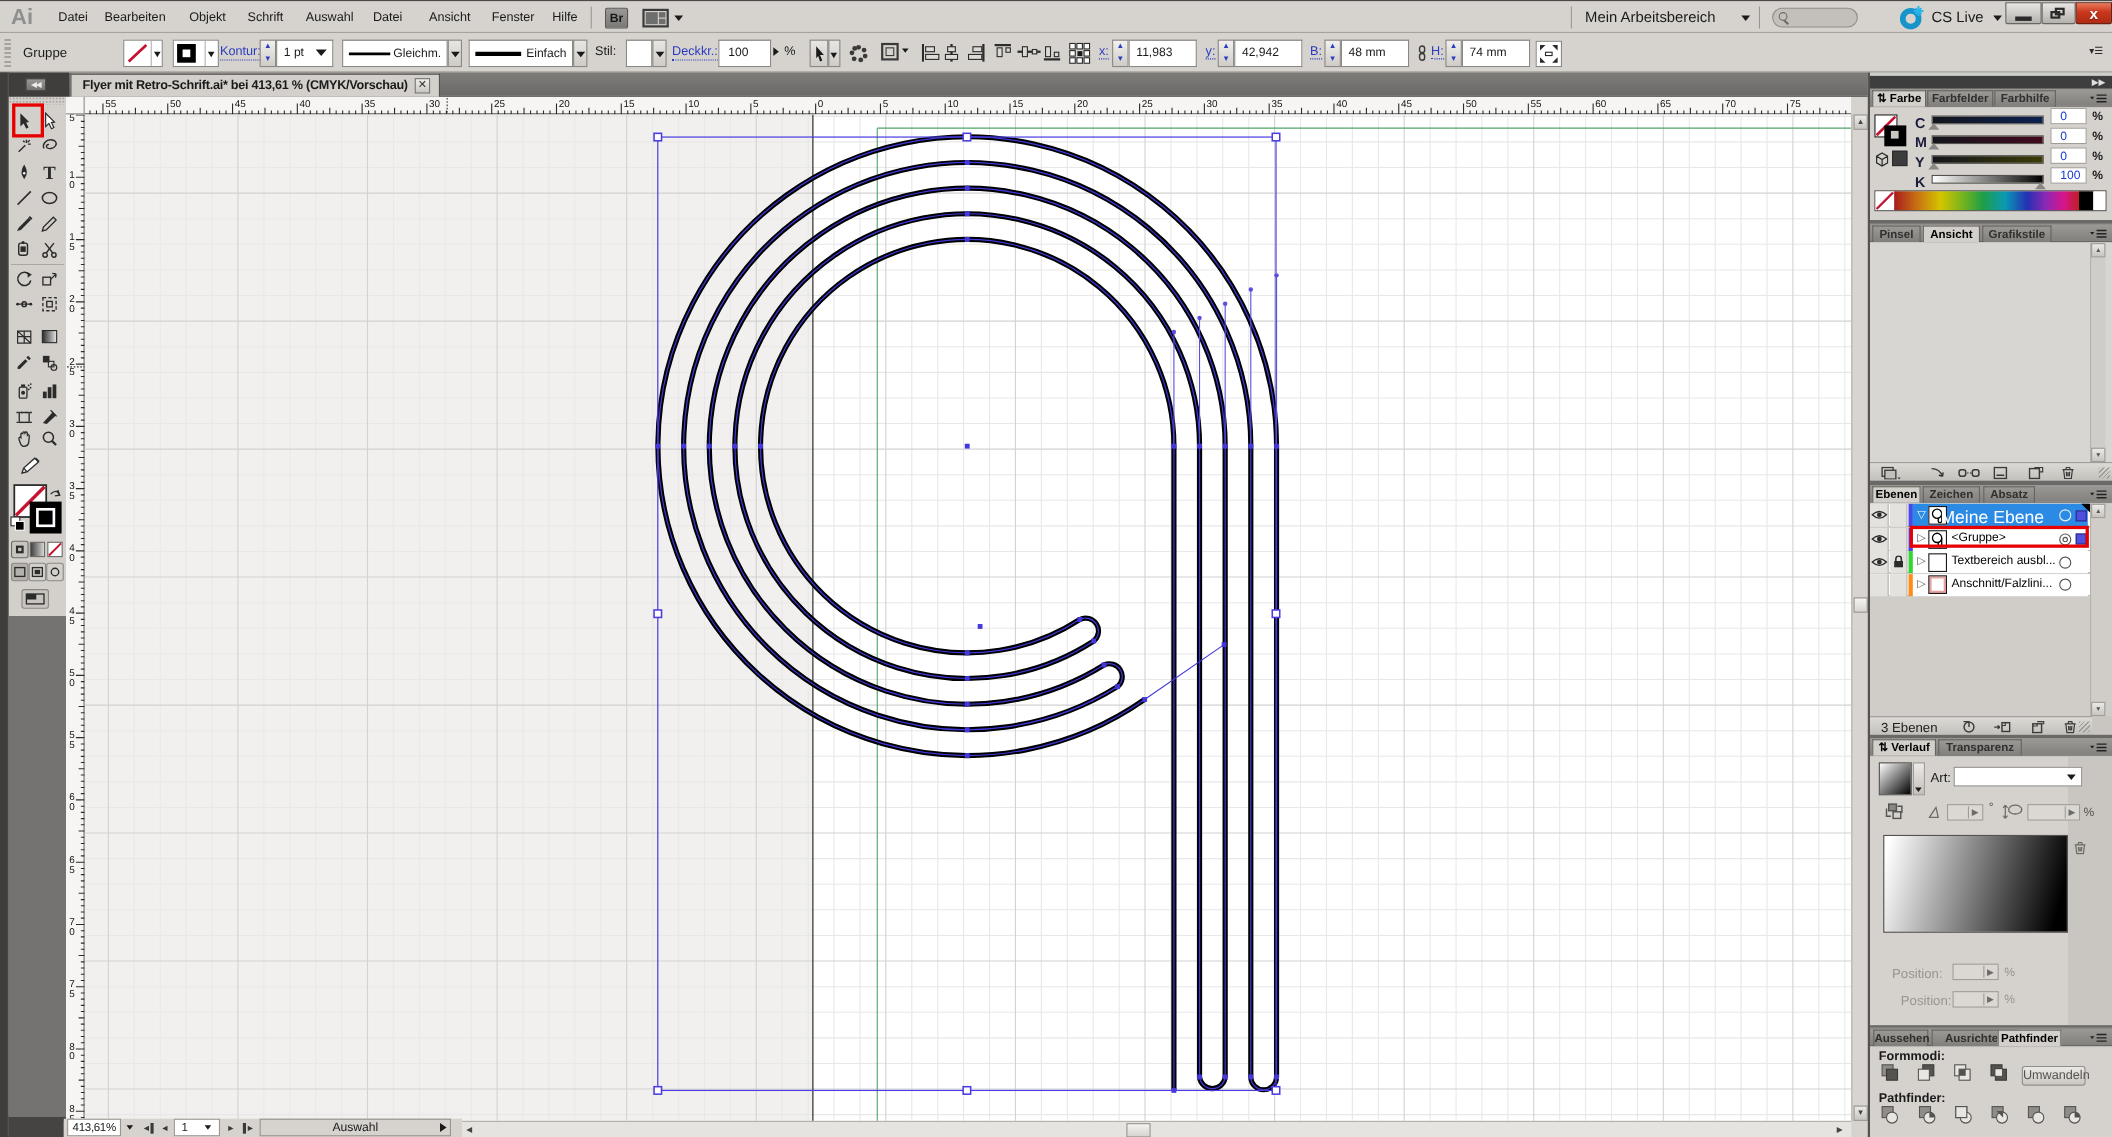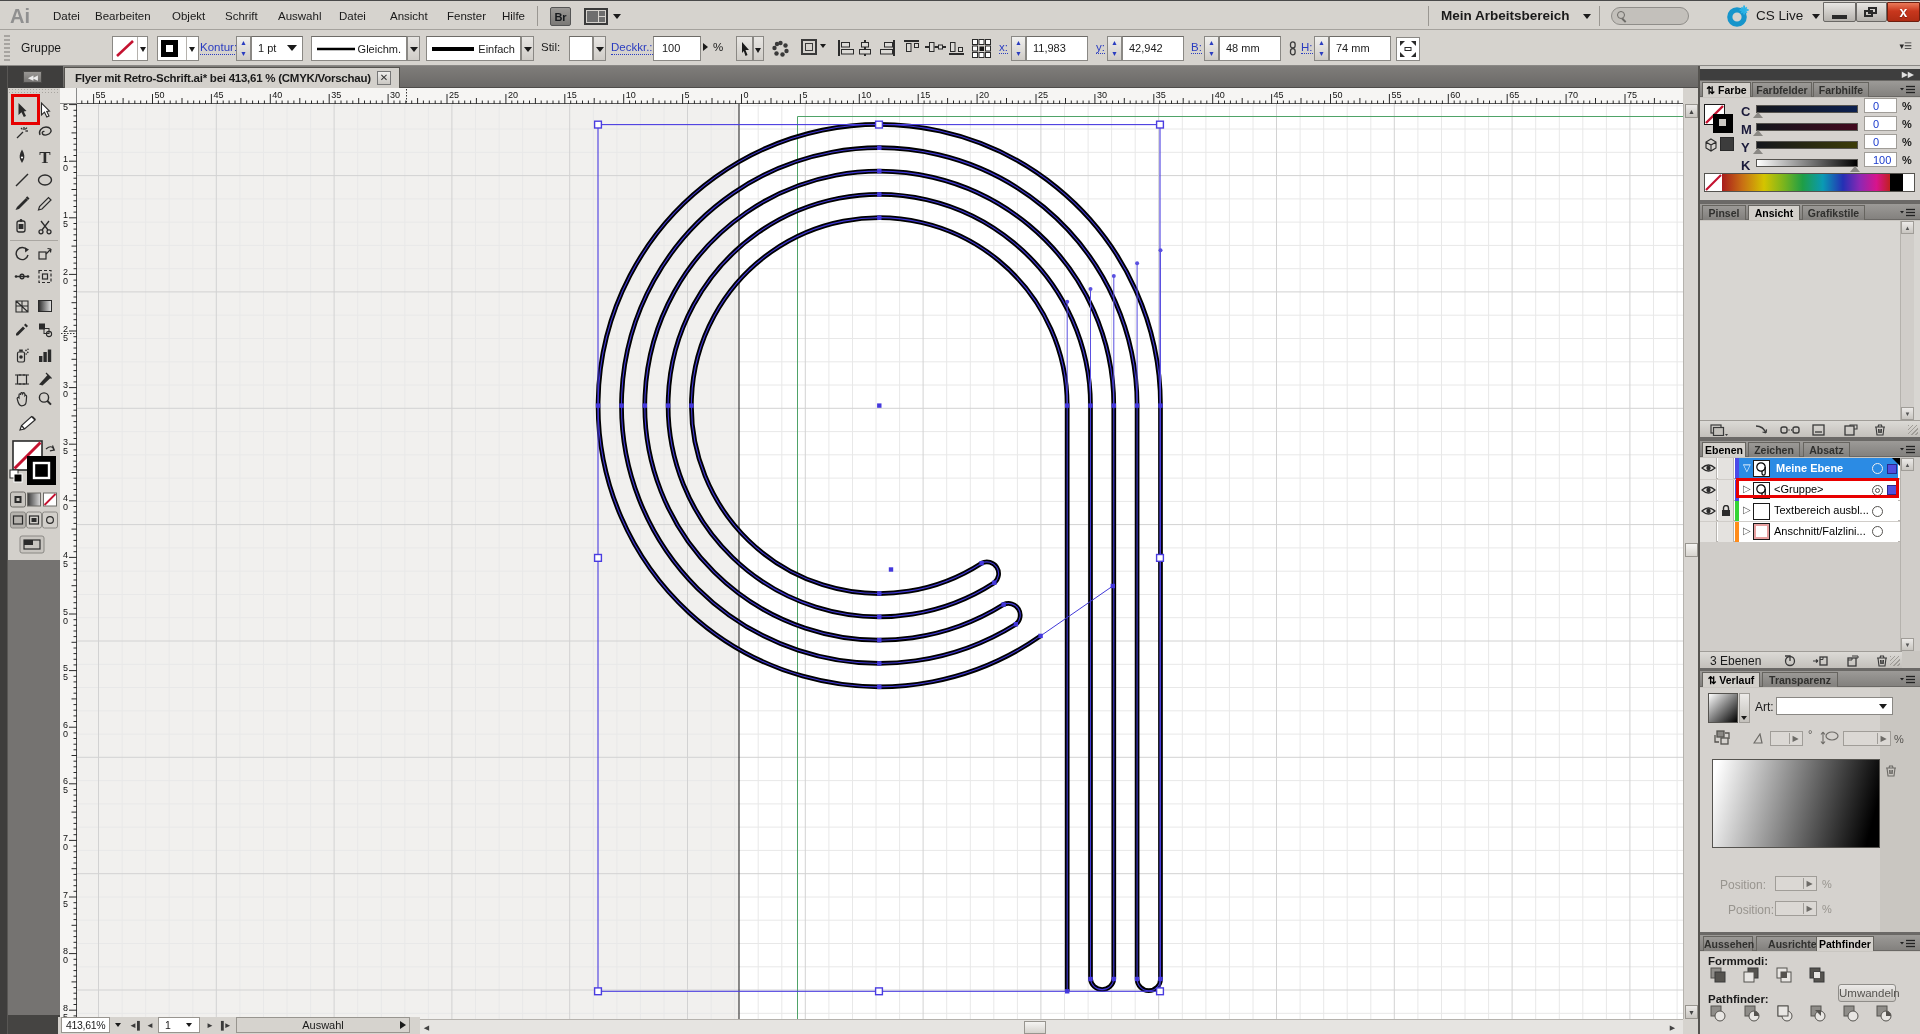--- a/index.html
+++ b/index.html
@@ -27,21 +27,21 @@
   <div class="mi" style="left:502px">Hilfe</div>
   <div class="ab" style="left:537px;top:5px;width:1px;height:20px;background:#9a9792"></div>
   <div class="ab" style="left:550px;top:6px;width:21px;height:19px;background:linear-gradient(#9a9895,#7b7976);border:1px solid #555;border-radius:2px;color:#16191c;font-weight:bold;font-size:11px;text-align:center;line-height:18px">Br</div>
   <div class="ab" style="left:584px;top:7px;width:24px;height:17px;border:2px solid #3a3a3a;background:#d6d3ce">
      <div class="ab" style="left:1px;top:1px;width:11px;height:11px;background:#6e6e6e"></div>
      <div class="ab" style="left:13px;top:1px;width:6px;height:5px;background:#6e6e6e"></div>
      <div class="ab" style="left:13px;top:7px;width:6px;height:5px;background:#6e6e6e"></div>
   </div>
   <div class="dd" style="left:613px;top:13px"></div>
   <div class="ab" style="left:1428px;top:5px;width:1px;height:20px;background:#9a9792"></div>
-  <div class="mi" style="left:1441px;font-weight:bold;font-size:13.5px">Mein Arbeitsbereich</div>
+  <div class="mi" style="left:1441px;font-weight:normal;font-size:13.5px">Mein Arbeitsbereich</div>
   <div class="dd" style="left:1583px;top:13px"></div>
   <div class="ab" style="left:1599px;top:5px;width:1px;height:20px;background:#9a9792"></div>
   <div class="ab" style="left:1611px;top:6px;width:78px;height:18px;background:#c3c0bb;border:1px solid #8f8d89;border-radius:9px">
     <div class="ab" style="left:5px;top:3px;width:8px;height:8px;border:1.5px solid #6d6b67;border-radius:50%"></div>
     <div class="ab" style="left:11px;top:10px;width:1.5px;height:5px;background:#6d6b67;transform:rotate(-45deg)"></div>
   </div>
   <svg class="ab" style="left:1726px;top:4px" width="24" height="22">
       <circle cx="11" cy="12" r="7.2" fill="none" stroke="#1795cb" stroke-width="5.2"></circle>
       <g fill="#29b4e8">
         <rect x="17.2" y="0.5" width="1.8" height="9"></rect>
@@ -713,21 +713,21 @@
         <div class="ab" style="left:18px;top:0;width:16px;height:21px;background:#e4e2df;border-right:1px solid #b8b5b1;text-align:center;padding-top:5px"></div>
         <div class="ab" style="left:35px;top:0;width:4px;height:21px;background:#4a4ae8"></div>
         <div class="ab" style="left:39px;top:0;width:159px;height:21px;background:#2b8be4">
           <div class="ab" style="left:4px;top:3.5px;color:#fff;font-size:10px">▽</div>
           <div class="ab" style="left:14px;top:2.0px;width:17px;height:17px;border:1px solid #1a1a1a;background:#fff"><svg width="15" height="15" viewBox="0 0 15 15">
               <g fill="none" stroke="#000" stroke-width="1.2">
                 <circle cx="7" cy="6" r="4.2"></circle>
                 <path d="M11.2 6 L11.2 12.6 A 1.6 1.6 0 0 1 8 12.6 L8 10"></path>
               </g>
             </svg></div>
-          <div class="ab" style="left:37px;top:3.5px;font-size:11px;font-weight:bold;color:#fff;white-space:nowrap">Meine Ebene</div>
+          <div class="ab" style="left:25px;top:3.5px;font-size:16px;font-weight:normal;color:#fff;white-space:nowrap">Meine Ebene</div>
           <div class="ab" style="left:133px;top:5.0px;width:11px;height:11px;border:1.5px solid #f0f0f0;border-radius:50%"></div>
           <div class="ab" style="left:148px;top:5.5px;width:10px;height:10px;background:#5050e0;border:1px solid #2a2a8a"></div>
         </div>
       </div>
       <div class="ab" style="left:0;top:21.5px;width:200px;height:21px;background:#fff;border-bottom:1px solid #b8b5b1">
         <div class="ab" style="left:0;top:0;width:17px;height:21px;background:#e4e2df;border-right:1px solid #b8b5b1;text-align:center;padding-top:5px"><svg width="15" height="10">
             <path d="M1 5 Q7.5 -1 14 5 Q7.5 11 1 5 Z" fill="none" stroke="#2b2b2b" stroke-width="1.2"></path>
             <circle cx="7.5" cy="5" r="2.2" fill="#2b2b2b"></circle>
           </svg></div>
         <div class="ab" style="left:18px;top:0;width:16px;height:21px;background:#e4e2df;border-right:1px solid #b8b5b1;text-align:center;padding-top:5px"></div>
@@ -892,21 +892,21 @@
       <svg class="ab" style="left:76px;top:15px" width="17" height="17">
         <rect x="1" y="1" width="10" height="10" fill="#e8e6e3" stroke="#55534f"></rect>
         <rect x="5" y="5" width="10" height="10" fill="#e8e6e3" stroke="#55534f"></rect>
         <rect x="5" y="5" width="6" height="6" fill="#55534f"></rect>
       </svg>
       <svg class="ab" style="left:109px;top:15px" width="17" height="17">
         <rect x="1" y="1" width="10" height="10" fill="#55534f" stroke="#3a3a3a"></rect>
         <rect x="5" y="5" width="10" height="10" fill="#55534f" stroke="#3a3a3a"></rect>
         <rect x="5" y="5" width="6" height="6" fill="#e8e6e3"></rect>
       </svg>
-      <div class="ab" style="left:138px;top:32px;width:58px;height:18px;background:linear-gradient(#eceae8,#cac7c2);border:1px solid #8f8d89;border-radius:3px;color:#55534f;font-size:11.5px;text-align:center;line-height:17px">Umwandeln</div>
+      <div class="ab" style="left:138px;top:17px;width:58px;height:18px;background:linear-gradient(#eceae8,#cac7c2);border:1px solid #8f8d89;border-radius:3px;color:#55534f;font-size:11.5px;text-align:center;line-height:17px">Umwandeln</div>
       <div class="ab" style="left:8px;top:41px;font-size:11.5px;font-weight:bold">Pathfinder:</div>
       <svg class="ab" style="left:10px;top:53px" width="17" height="17">
         <rect x="1" y="1" width="10" height="10" fill="#8f8d89" stroke="#55534f"></rect>
         <circle cx="10" cy="11" r="5" fill="#e8e6e3" stroke="#55534f"></circle>
       </svg>
       <svg class="ab" style="left:44px;top:53px" width="17" height="17">
         <rect x="1" y="1" width="10" height="10" fill="#8f8d89" stroke="#55534f"></rect>
         <circle cx="10" cy="11" r="5" fill="#e8e6e3" stroke="#55534f"></circle>
         <path d="M10 6 A5 5 0 0 1 15 11 L10 11 Z" fill="#55534f"></path>
       </svg>

